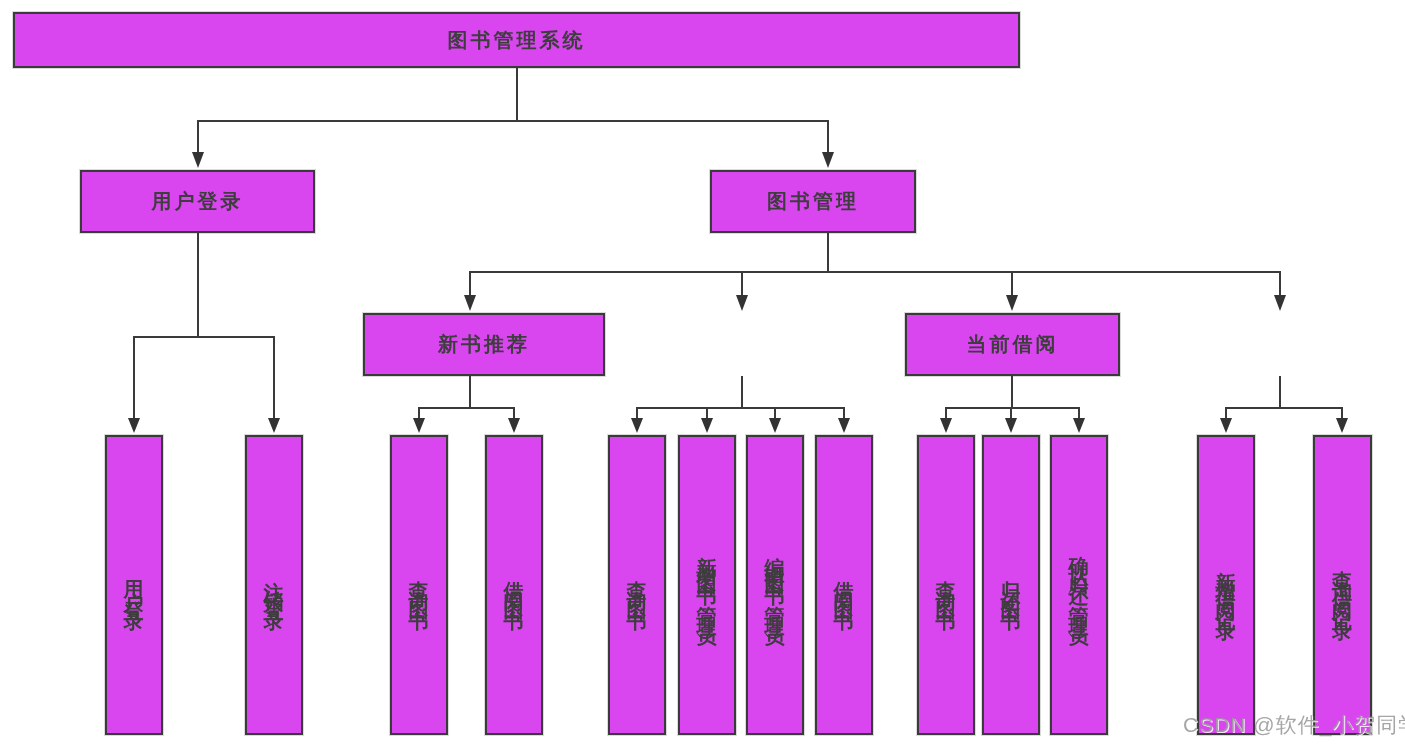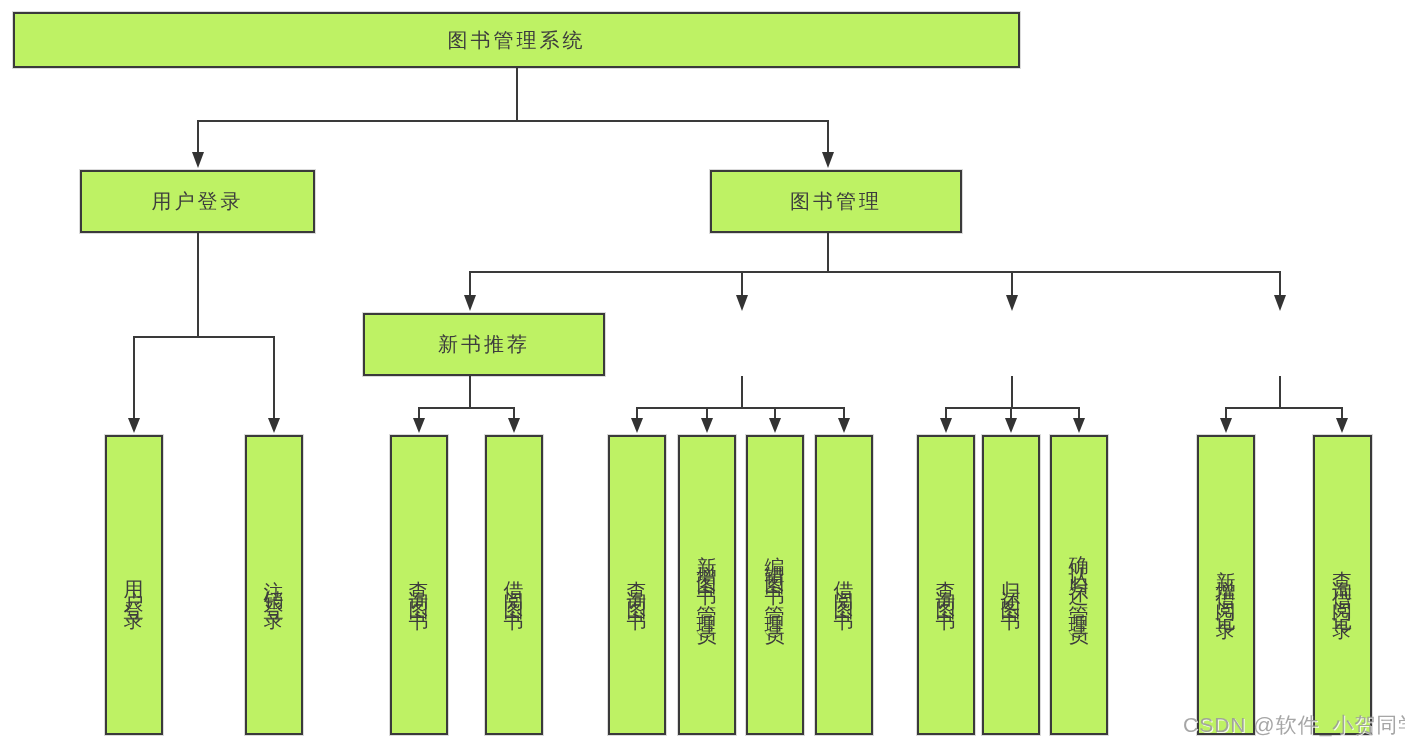--- a/index.html
+++ b/index.html
@@ -15,26 +15,27 @@
     position: absolute;
     left: 0; top: 0;
     width: 1405px; height: 747px;
     z-index: 1;
   }
   .node {
     position: absolute;
     box-sizing: border-box;
     border: 2px solid #3a3a3a;
     box-shadow: 0 0 0 1px rgba(58,58,58,0.18);
-    background: #bef264;
+    background: #d946ef;
     color: #3d3d3d;
     display: flex;
     align-items: center;
     justify-content: center;
     z-index: 2;
+    font-weight: bold;
   }
   .hbox {
     font-size: 20px;
     letter-spacing: 3px;
     white-space: nowrap;
   }
   .vbox {
     writing-mode: vertical-rl;
     text-orientation: mixed;
     font-size: 20px;
@@ -104,23 +105,24 @@
     <g stroke="#3a3a3a" stroke-width="2" fill="#333333">
       <path d="M1280 376 V408 M1226 408 H1342 M1226 407 V420 M1342 407 V420" fill="none"></path>
       <polygon points="1220,418 1232,418 1226,433" stroke="none"></polygon>
       <polygon points="1336,418 1348,418 1342,433" stroke="none"></polygon>
     </g>
   </svg>
 
   <div class="node hbox" style="left:13px; top:12px; width:1007px; height:56px;">图书管理系统</div>
 
   <div class="node hbox" style="left:80px; top:170px; width:235px; height:63px;">用户登录</div>
-  <div class="node hbox" style="left:710px; top:170px; width:252px; height:63px;">图书管理</div>
+  <div class="node hbox" style="left:710px; top:170px; width:206px; height:63px;">图书管理</div>
 
   <div class="node hbox" style="left:363px; top:313px; width:242px; height:63px;">新书推荐</div>
+  <div class="node hbox" style="left:905px; top:313px; width:215px; height:63px;">当前借阅</div>
 
   <div class="node vbox" style="left:105px; top:435px; width:58px; height:300px;">用户登录</div>
   <div class="node vbox" style="left:245px; top:435px; width:58px; height:300px;">注销登录</div>
 
   <div class="node vbox" style="left:390px; top:435px; width:58px; height:300px;">查询图书</div>
   <div class="node vbox" style="left:485px; top:435px; width:58px; height:300px;">借阅图书</div>
 
   <div class="node vbox" style="left:608px; top:435px; width:58px; height:300px;">查询图书</div>
   <div class="node vbox" style="left:678px; top:435px; width:58px; height:300px;">新增图书（管理员）</div>
   <div class="node vbox" style="left:746px; top:435px; width:58px; height:300px;">编辑图书（管理员）</div>

